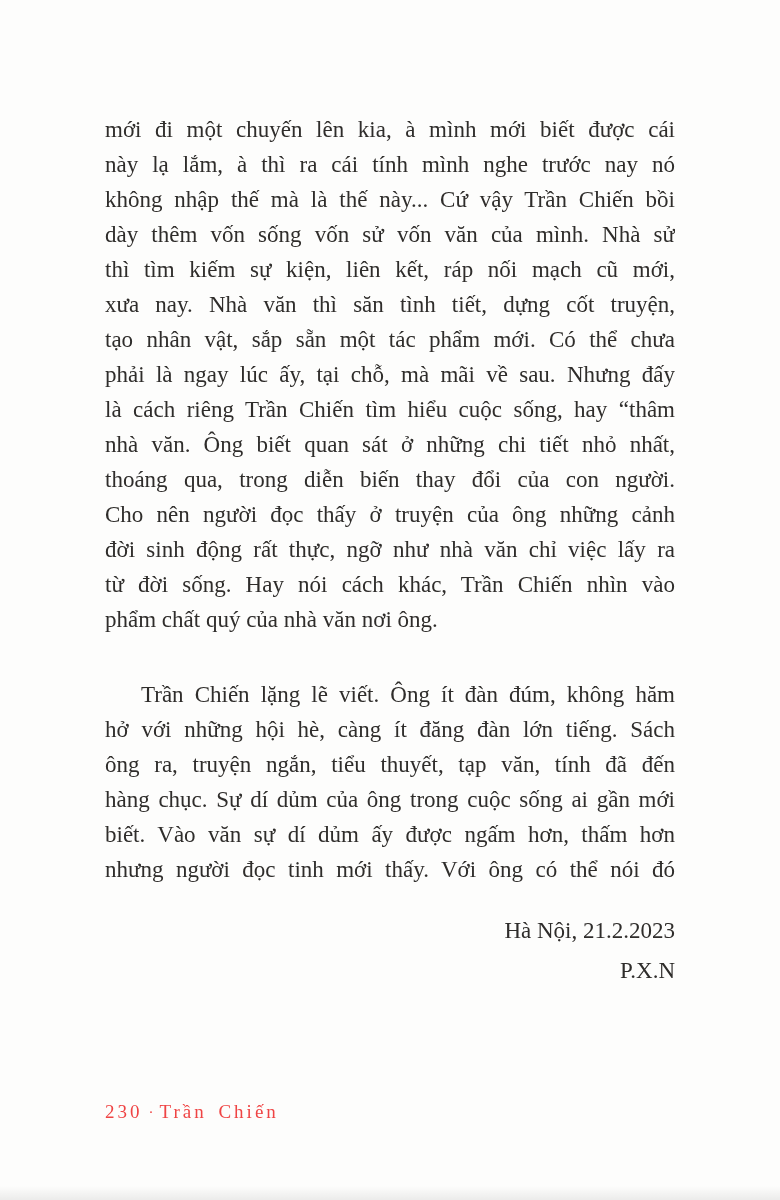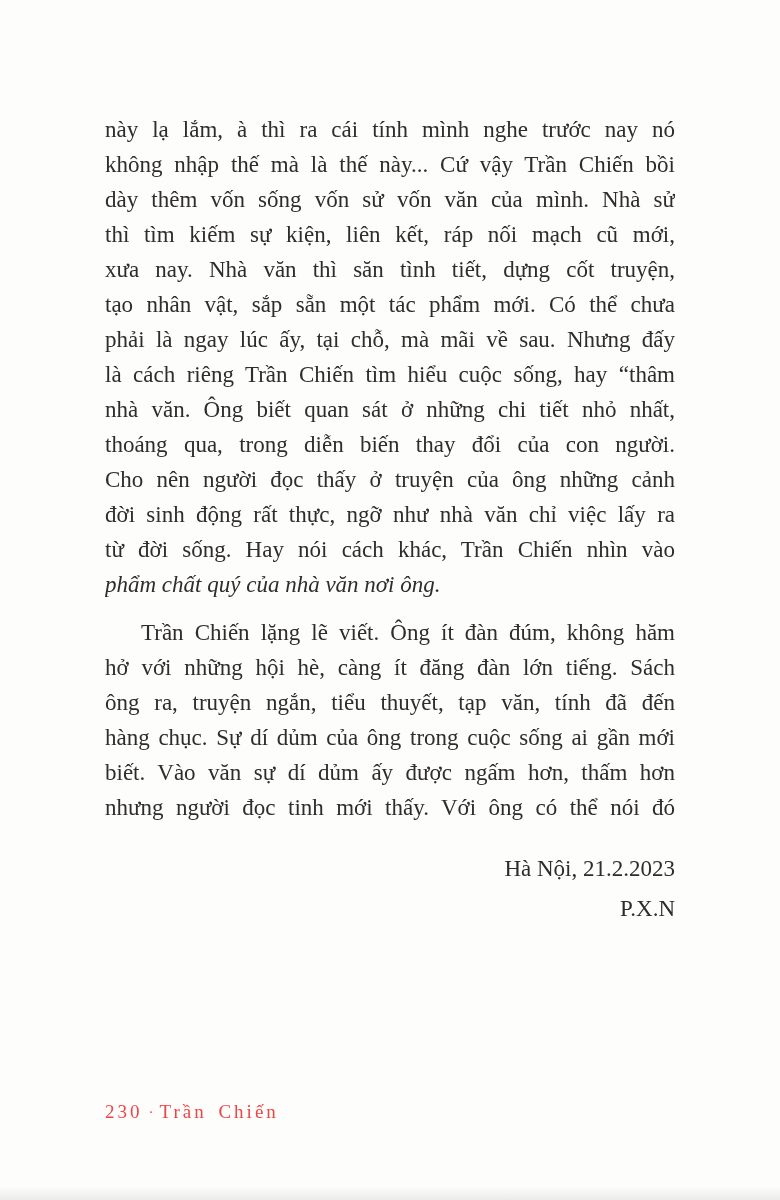--- a/index.html
+++ b/index.html
@@ -25,32 +25,32 @@
     background: linear-gradient(to bottom, rgba(0,0,0,0) 0%, rgba(0,0,0,0.07) 100%);
     pointer-events: none;
   }
   .text-block {
     position: absolute;
     left: 105px;
     top: 112px;
     width: 570px;
   }
   .paragraph { margin: 0; }
-  .paragraph + .paragraph { margin-top: 13px; }
+  .paragraph + .paragraph { margin-top: 40px; }
   .line {
     font-size: 23px;
     line-height: 35px;
     height: 35px;
     overflow: hidden;
     text-align: justify;
     text-align-last: justify;
     white-space: normal;
   }
   .line.indent { text-indent: 36px; }
-  .line.last-left { text-align-last: left; font-style: italic; }
+  .line.last-left { text-align-last: left; }
   .signoff {
     margin-top: 24px;
   }
   .signoff .line {
     text-align: left;
     text-align-last: right;
     font-size: 23px;
     line-height: 40px;
     height: 40px;
   }
@@ -73,20 +73,21 @@
   }
 </style>
 </head>
 <body>
 
 <div class="page">
 
   <div class="text-block">
 
     <div class="paragraph">
+        <div class="line">mới đi một chuyến lên kia, à mình mới biết được cái</div>
         <div class="line">này lạ lắm, à thì ra cái tính mình nghe trước nay nó</div>
         <div class="line">không nhập thế mà là thế này... Cứ vậy Trần Chiến bồi</div>
         <div class="line">dày thêm vốn sống vốn sử vốn văn của mình. Nhà sử</div>
         <div class="line">thì tìm kiếm sự kiện, liên kết, ráp nối mạch cũ mới,</div>
         <div class="line">xưa nay. Nhà văn thì săn tình tiết, dựng cốt truyện,</div>
         <div class="line">tạo nhân vật, sắp sẵn một tác phẩm mới. Có thể chưa</div>
         <div class="line">phải là ngay lúc ấy, tại chỗ, mà mãi về sau. Nhưng đấy</div>
         <div class="line">là cách riêng Trần Chiến tìm hiểu cuộc sống, hay “thâm</div>
         <div class="line">nhà văn. Ông biết quan sát ở những chi tiết nhỏ nhất,</div>
         <div class="line">thoáng qua, trong diễn biến thay đổi của con người.</div>

